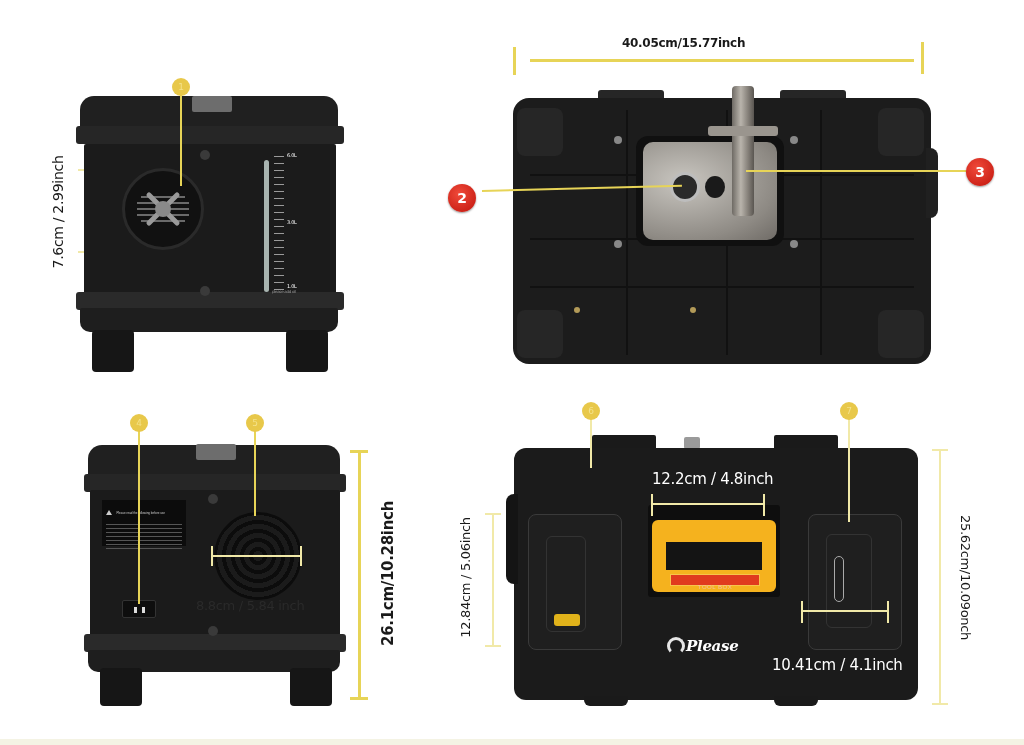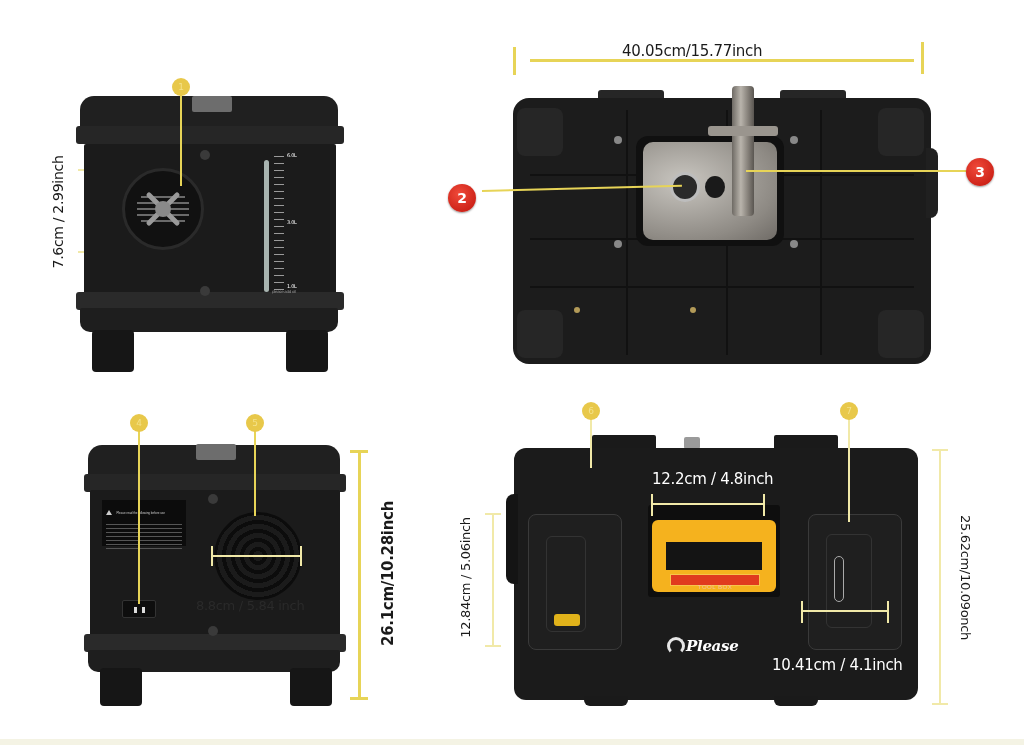--- a/index.html
+++ b/index.html
@@ -65,21 +65,21 @@
   <div class="abs" style="left:264px; top:160px; width:5px; height:132px; background:#a8b4b0; border-radius:3px;"></div>
   <div class="abs" style="left:274px; top:156px; width:10px; height:134px;
        background: repeating-linear-gradient(to bottom, #9a9a9a 0 1px, transparent 1px 7px);"></div>
   <div class="dim-text light" style="left:287px; top:152px; font-size:5px;">6.0L</div>
   <div class="dim-text light" style="left:287px; top:219px; font-size:5px;">3.0L</div>
   <div class="dim-text light" style="left:287px; top:283px; font-size:5px;">1.0L</div>
   <div class="dim-text light" style="left:272px; top:289px; font-size:4px; color:#999;">please add oil</div>
 </div>
 
 <div>
-  <div class="dim-text" style="left:622px; top:42px; font-size:15px;">40.05cm/15.77inch</div>
+  <div class="dim-text" style="left:622px; top:36px; font-size:12px;font-weight:bold;">40.05cm/15.77inch</div>
   <div class="yline" style="left:530px; top:59px; width:384px; height:3px;"></div>
   <div class="yline" style="left:513px; top:47px; width:3px; height:28px;"></div>
   <div class="yline" style="left:921px; top:42px; width:3px; height:32px;"></div>
 
   <div class="abs" style="left:598px; top:90px; width:66px; height:12px; background:#262626; border-radius:3px;"></div>
   <div class="abs" style="left:780px; top:90px; width:66px; height:12px; background:#262626; border-radius:3px;"></div>
 
   <div class="case" style="left:513px; top:98px; width:418px; height:266px; border-radius:16px; background:#1c1c1c;"></div>
 
   <div class="abs" style="left:530px; top:110px; width:384px; height:245px;

